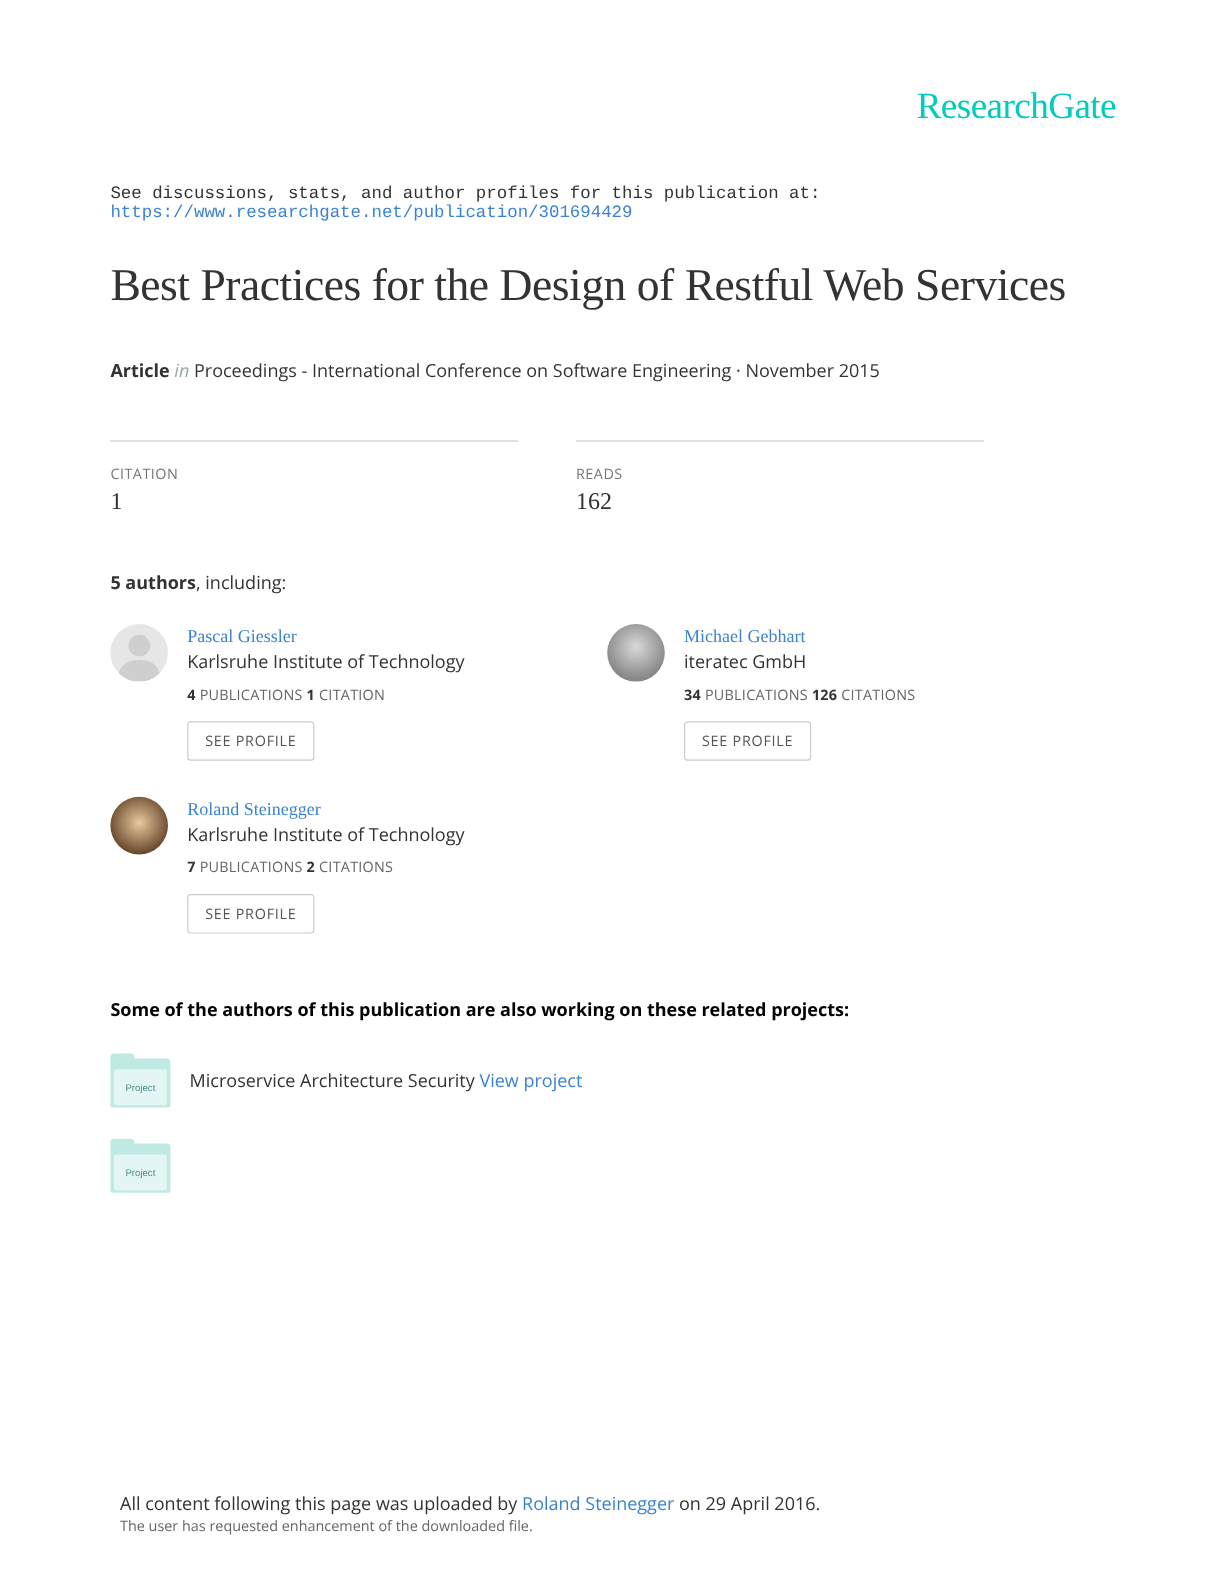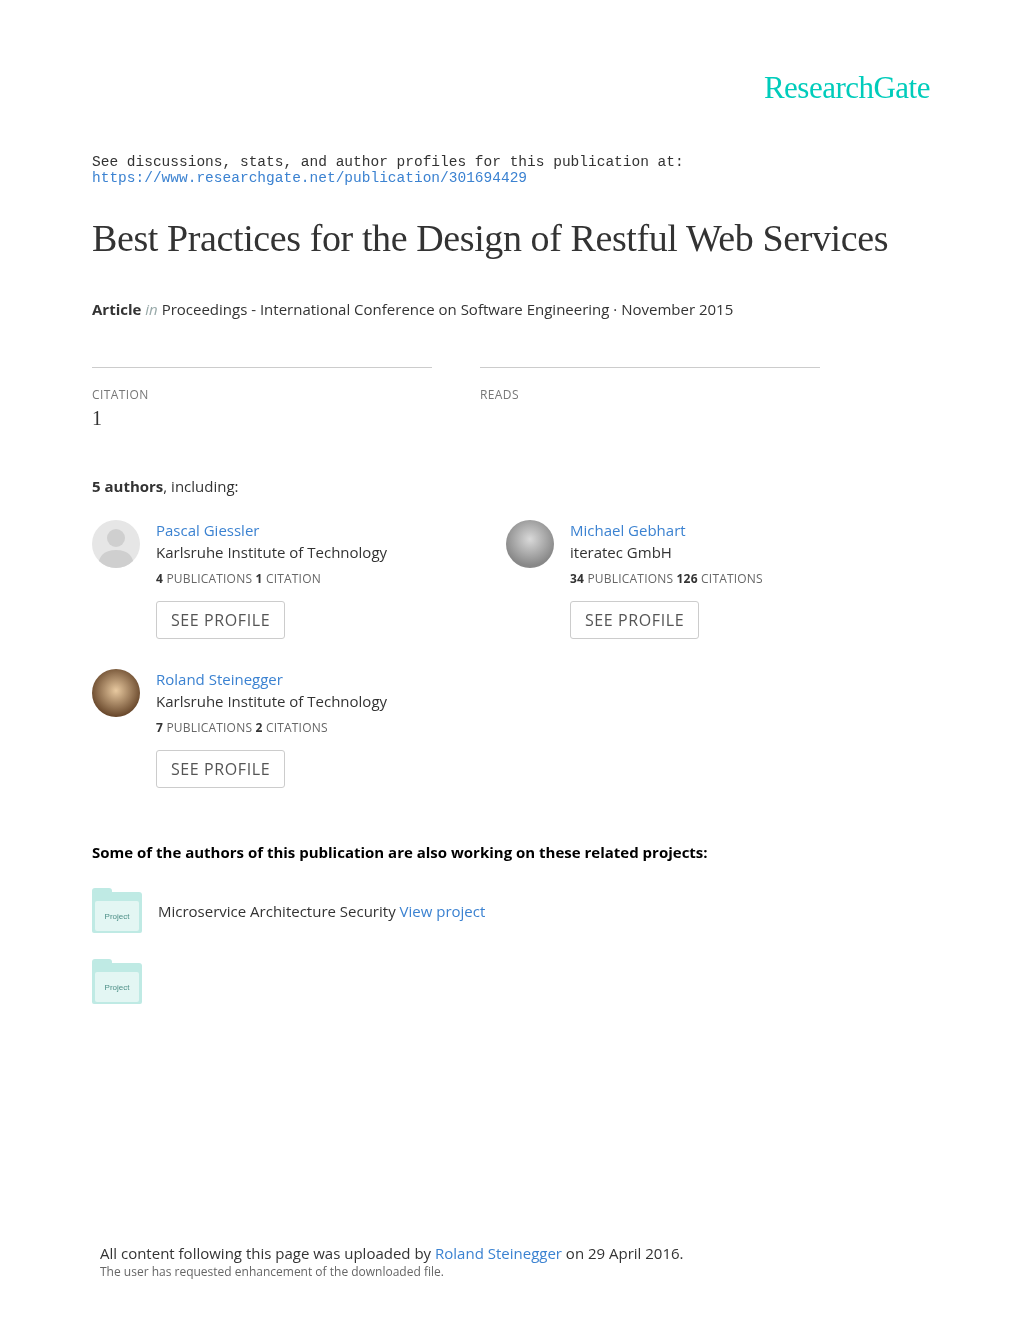--- a/index.html
+++ b/index.html
@@ -102,39 +102,39 @@
     }
     .avatar svg { width: 100%; height: 100%; }
     .avatar.photo1 { background: radial-gradient(circle at 50% 40%, #d9d9d9 0%, #888 70%); }
     .avatar.photo2 { background: radial-gradient(circle at 50% 45%, #e8c9a0 0%, #5b3a1f 80%); }
     .author-body { flex: 1; }
     .author-name {
       color: #3b82d1;
       font-size: 15px;
       margin-bottom: 2px;
     }
-    .author-name a { color: inherit; text-decoration: none; }
+    .author-name a { color: inherit; text-decoration: none; font-family: Liberation Serif, serif; }
     .author-aff {
       font-size: 15px;
       color: #333;
       margin-bottom: 8px;
     }
     .author-stats {
       font-size: 12px;
       color: #666;
       letter-spacing: 0.2px;
       margin-bottom: 14px;
     }
     .author-stats b { color: #333; font-weight: 700; }
     .see-profile-btn {
       display: inline-block;
       border: 1px solid #ccc;
       border-radius: 3px;
       padding: 7px 14px;
-      font-size: 16px;
+      font-size: 12px;
       color: #555;
       letter-spacing: 0.6px;
       background: #fff;
       cursor: pointer;
       font-family: inherit;
     }
     .projects-intro {
       font-size: 15px;
       font-weight: 700;
       color: #000000;
@@ -223,20 +223,21 @@
     <span class="article-label">Article</span><span class="in-label"> in </span><span> Proceedings - International Conference on Software Engineering · November 2015</span>
   </div>
 
   <div class="stats-row">
     <div class="stat-block">
       <div class="stat-label">CITATION</div>
       <div class="stat-value">1</div>
     </div>
     <div class="stat-block">
       <div class="stat-label">READS</div>
+      <div class="stat-value">162</div>
     </div>
   </div>
 
   <div class="authors-intro">
     <b>5 authors</b><span>, including:</span>
   </div>
 
   <div class="authors-grid">
 
     <div class="author-card">

